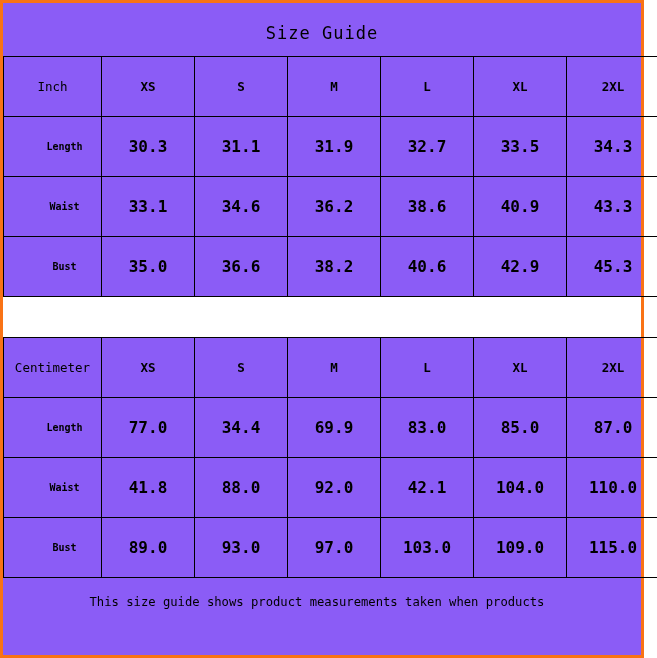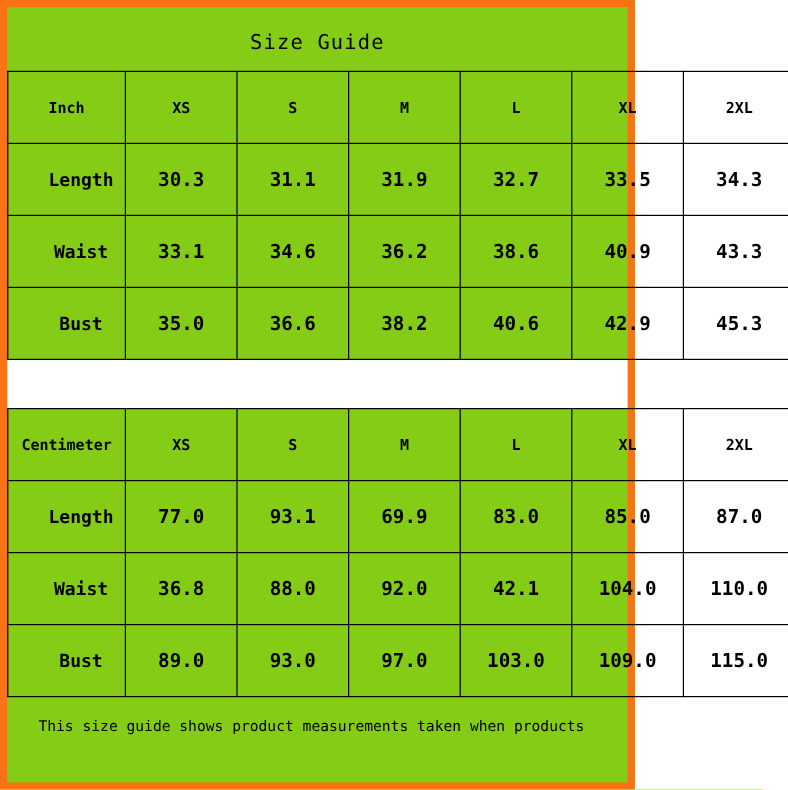--- a/index.html
+++ b/index.html
@@ -9,25 +9,25 @@
   body {
     width: 657px;
     height: 658px;
     background: #ffffff;
     font-family: "DejaVu Sans Mono", monospace;
     color: #000000;
     overflow: hidden;
   }
   .page {
     position: relative;
-    width: 529px;
+    width: 644px;
     height: 658px;
     box-sizing: border-box;
-    border: 6px solid #f97316;
-    background: #84cc16;
+    border: 3px solid #f97316;
+    background: #8b5cf6;
   }
   .title {
     text-align: center;
     font-size: 17px;
     letter-spacing: 1px;
     padding-top: 20px;
     padding-bottom: 13px;
     font-weight: normal;
     color: #000000;
   }
@@ -40,24 +40,24 @@
     border: 1px solid #000000;
     text-align: center;
     font-size: 12.5px;
     font-weight: bold;
     height: 59px;
     padding: 0;
     color: #000000;
   }
   table.size-table td.unit-cell {
     font-size: 12.5px;
-    font-weight: bold;
+    font-weight: normal;
   }
   table.size-table td.row-label {
-    font-size: 15px;
+    font-size: 10px;
     font-weight: bold;
     padding-left: 24px;
   }
   table.size-table td.value-cell {
     font-weight: bold;
     font-size: 16px;
   }
   .gap {
     height: 40px;
     background: #ffffff;
@@ -153,29 +153,29 @@
         <td>XS</td>
         <td>S</td>
         <td>M</td>
         <td>L</td>
         <td>XL</td>
         <td>2XL</td>
       </tr>
       <tr>
         <td class="row-label">Length</td>
         <td class="value-cell">77.0</td>
-        <td class="value-cell">93.1</td>
+        <td class="value-cell">34.4</td>
         <td class="value-cell">69.9</td>
         <td class="value-cell">83.0</td>
         <td class="value-cell">85.0</td>
         <td class="value-cell">87.0</td>
       </tr>
       <tr>
         <td class="row-label">Waist</td>
-        <td class="value-cell">36.8</td>
+        <td class="value-cell">41.8</td>
         <td class="value-cell">88.0</td>
         <td class="value-cell">92.0</td>
         <td class="value-cell">42.1</td>
         <td class="value-cell">104.0</td>
         <td class="value-cell">110.0</td>
       </tr>
       <tr>
         <td class="row-label">Bust</td>
         <td class="value-cell">89.0</td>
         <td class="value-cell">93.0</td>

